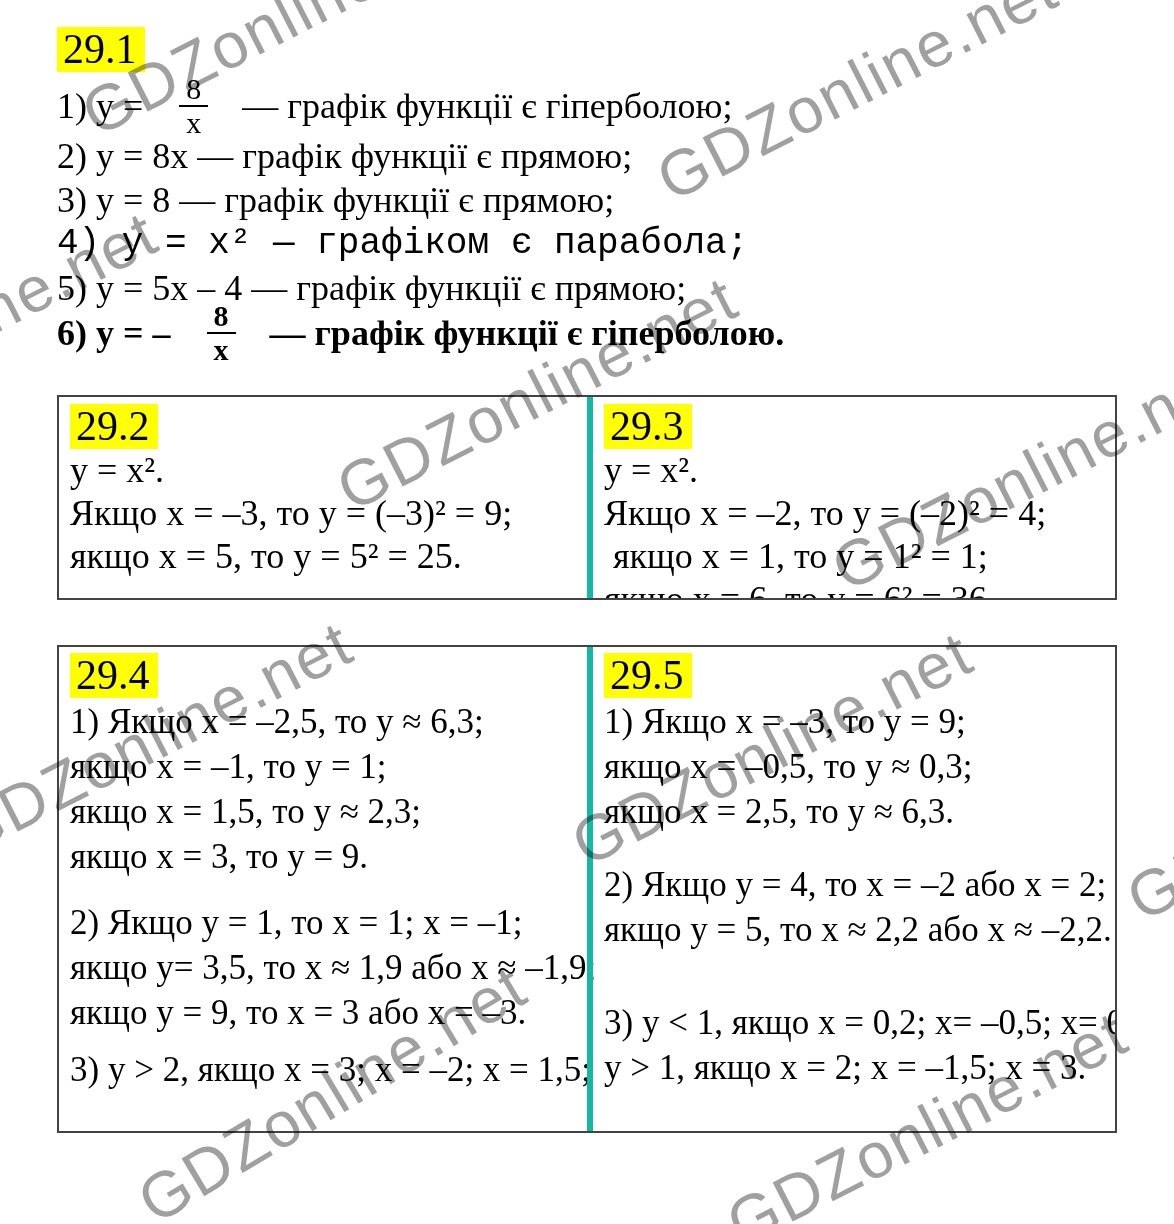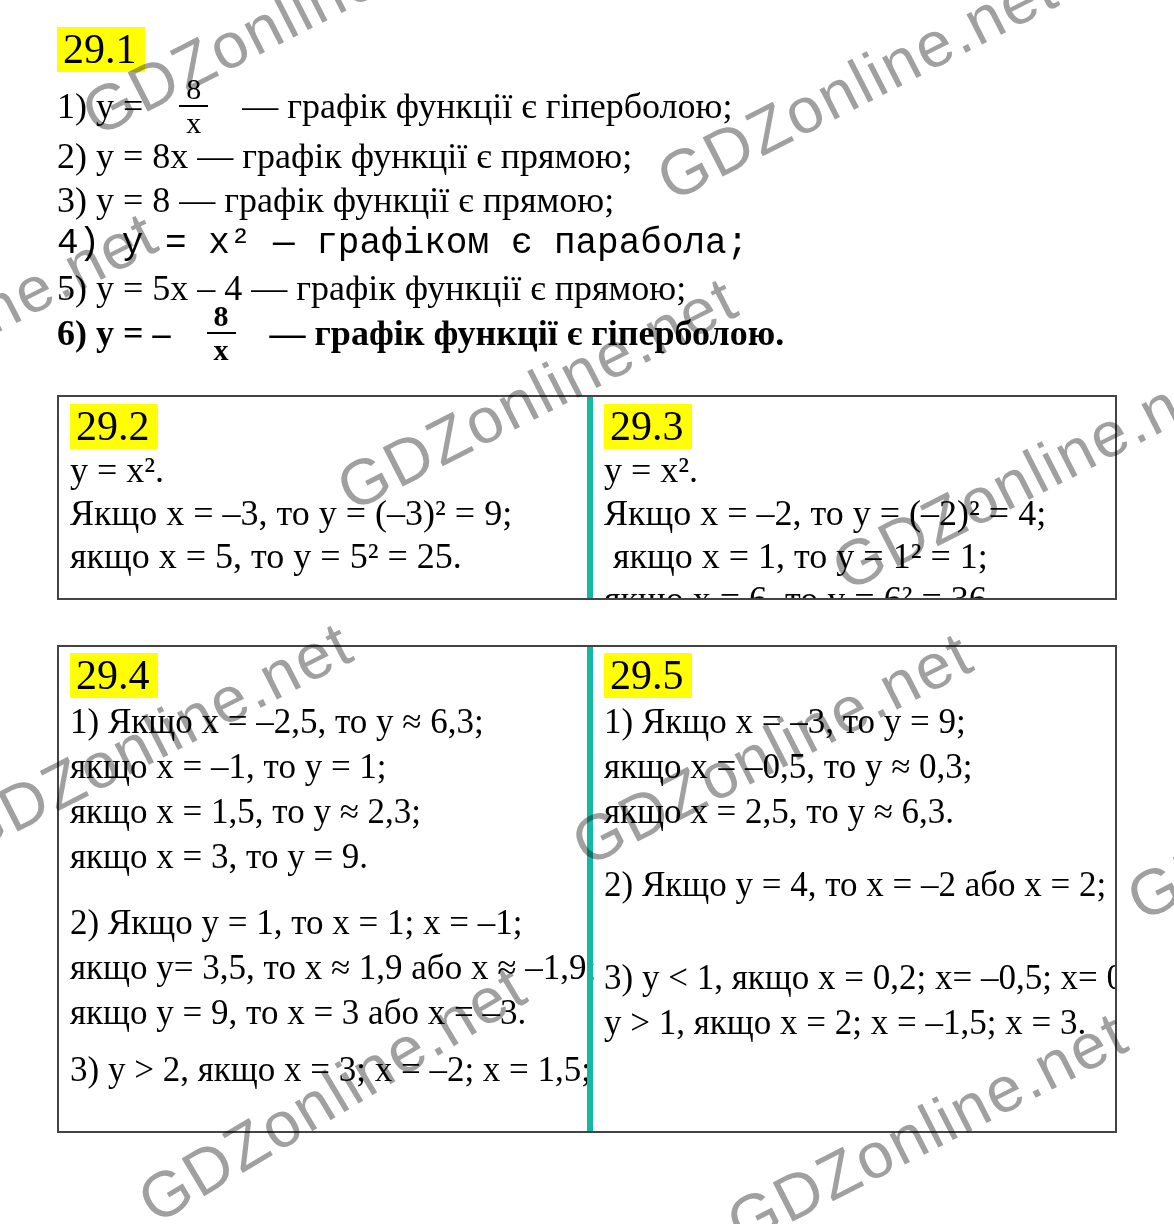--- a/index.html
+++ b/index.html
@@ -151,19 +151,20 @@
       <div style="height:12px;"></div>
       <div class="tl2">3) y &gt; 2, якщо x = 3; x = –2; x = 1,5;</div>
     </div>
     <div class="cell cellR">
       <div class="bwrap2"><span class="badge">29.5</span></div>
       <div class="tl2">1) Якщо x = –3, то y = 9;</div>
       <div class="tl2">якщо x = –0,5, то y ≈ 0,3;</div>
       <div class="tl2">якщо x = 2,5, то y ≈ 6,3.</div>
       <div style="height:28px;"></div>
       <div class="tl2">2) Якщо y = 4, то x = –2 або x = 2;</div>
+      <div class="tl2">якщо y = 5, то x ≈ 2,2 або x ≈ –2,2.</div>
       <div style="height:48px;"></div>
       <div class="tl2">3) y &lt; 1, якщо x = 0,2; x= –0,5; x= 0;</div>
       <div class="tl2">y &gt; 1, якщо x = 2; x = –1,5; x = 3.</div>
     </div>
   </div>
 
 </div>
 
 </body></html>

